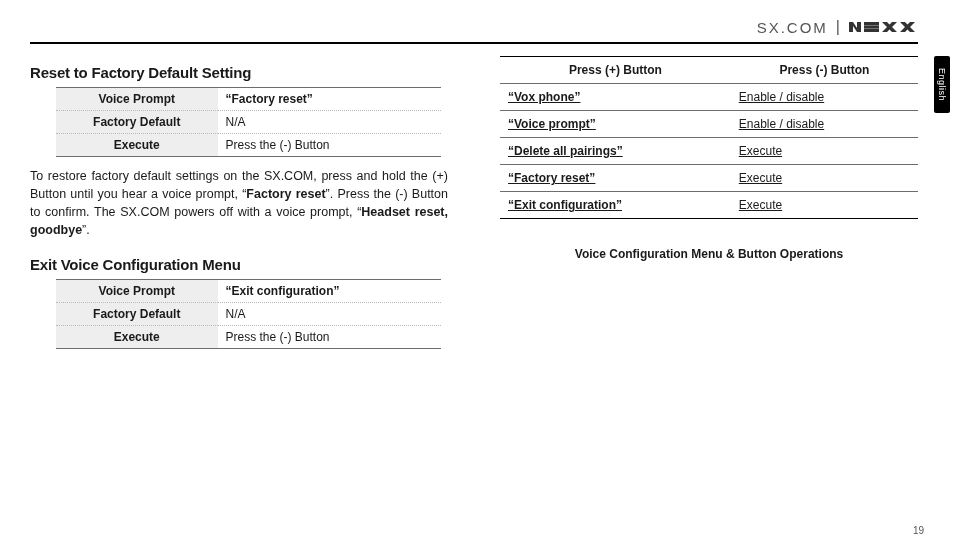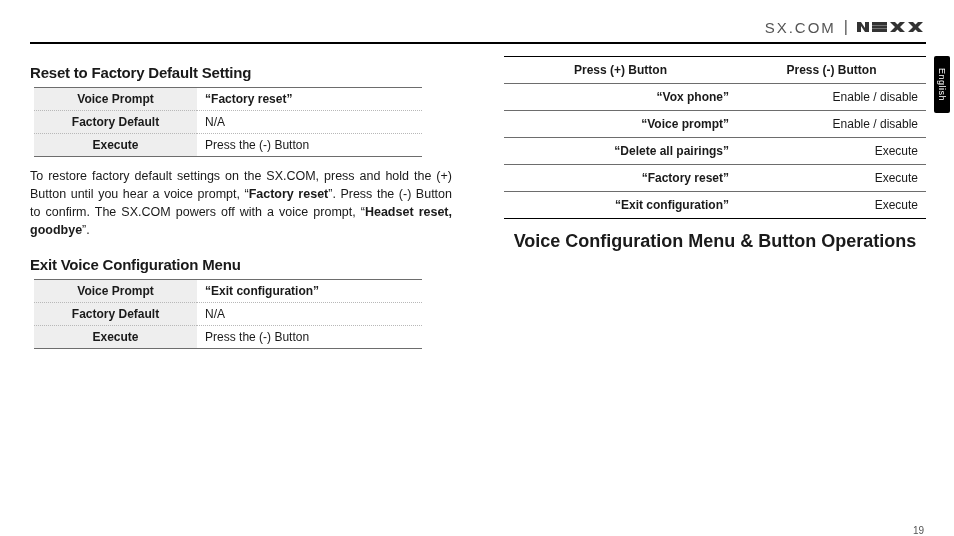--- a/index.html
+++ b/index.html
@@ -7,21 +7,21 @@
     padding: 0;
     font-family: Arial, Helvetica, sans-serif;
     font-size: 12.5px;
     color: #1a1a1a;
     background: #fff;
   }
   .page {
     box-sizing: border-box;
     width: 954px;
     height: 536px;
-    padding: 18px 28px 12px 30px;
+    padding: 18px 36px 12px 30px;
     position: relative;
   }
   .header-bar {
     display: flex;
     justify-content: flex-end;
     align-items: center;
     border-bottom: 2.5px solid #000;
     padding-bottom: 6px;
     margin-bottom: 12px;
   }
@@ -50,21 +50,21 @@
   }
   h2 {
     font-family: Arial, Helvetica, sans-serif;
     font-weight: 900;
     font-size: 15px;
     margin: 8px 0 6px 0;
     letter-spacing: -0.2px;
   }
   .mini-table {
     width: 92%;
-    margin-left: 4px;
+    margin-left: 26px;
     border-collapse: collapse;
     font-size: 12px;
     border-top: 1px solid #6d6d6d;
     border-bottom: 1px solid #6d6d6d;
   }
   .mini-table td {
     padding: 4px 8px;
     border-bottom: 1px dotted #b8b8b8;
     vertical-align: middle;
   }
@@ -93,33 +93,34 @@
   }
   .big-table th {
     font-weight: bold;
     padding: 6px 8px;
     border-bottom: 1px solid #6d6d6d;
     text-align: center;
   }
   .big-table td {
     padding: 6px 8px;
     border-bottom: 1px solid #6d6d6d;
-    text-align: right;
+    text-align: left;
+    text-decoration: underline;
   }
   .big-table tr:last-child td {
     border-bottom: 1.5px solid #000;
   }
   .big-table td:first-child {
     font-weight: bold;
   }
   .caption {
     text-align: center;
     font-weight: bold;
-    font-size: 18px;
-    margin-top: 12px;
+    font-size: 12px;
+    margin-top: 28px;
   }
   .side-tab {
     position: absolute;
     top: 56px;
     right: 4px;
     background: #000;
     color: #fff;
     font-size: 9px;
     padding: 12px 3px;
     writing-mode: vertical-rl;

